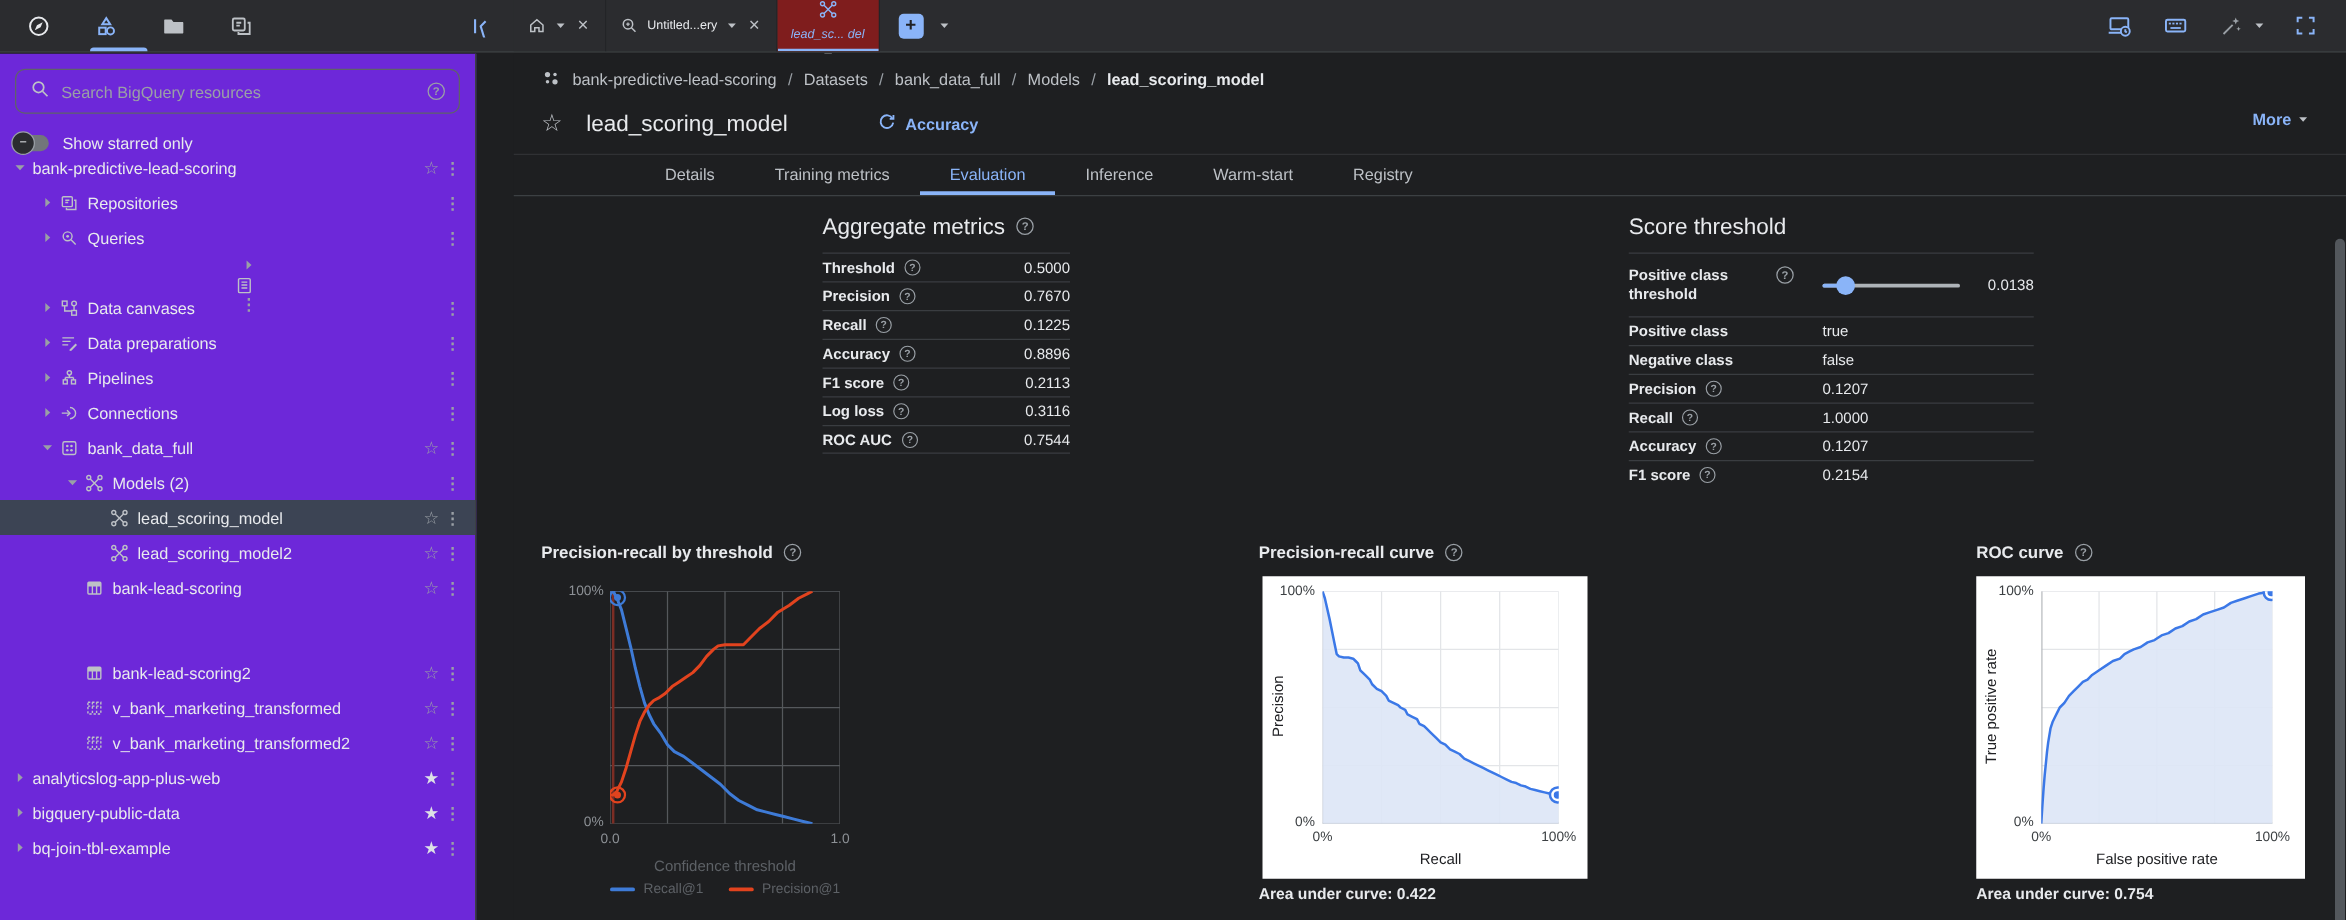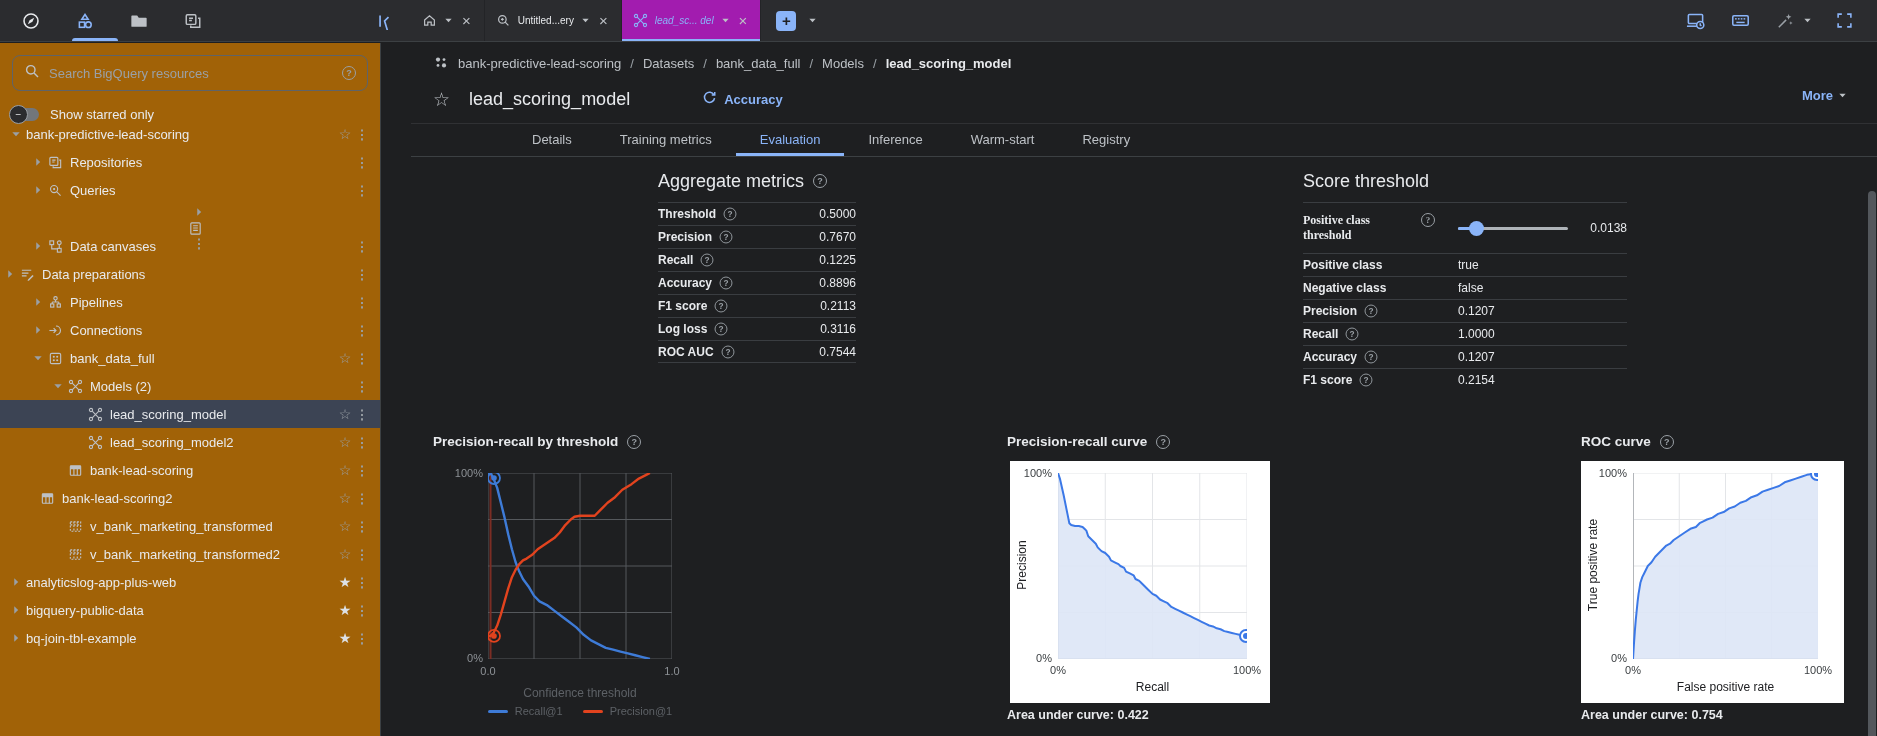--- a/index.html
+++ b/index.html
@@ -11,34 +11,34 @@
   .topbar { position:absolute; left:0; top:0; width:1877px; height:42px;
     background:#2b2c2f; border-bottom:1px solid #3c4043; display:flex; align-items:stretch; }
   .panel-icons { flex:0 0 411px; position:relative; display:flex; align-items:center; }
   .pico { display:inline-flex; align-items:center; justify-content:center; width:26px; height:26px; cursor:pointer; }
   .panel-underline { position:absolute; left:72px; bottom:0; width:46px; height:3px;
     background:#8ab4f8; border-radius:3px 3px 0 0; }
   .collapse-btn { position:absolute; right:14px; top:8px; }
   .etabs { display:flex; align-items:stretch; }
   .etab { display:flex; align-items:center; gap:7px; padding:0 11px; font-size:10px;
     color:#e8eaed; background:#2b2c2f; border-right:1px solid #232427; cursor:pointer; }
-  .etab.active { background:#a21caf; box-shadow:inset 0 -2px 0 #8ab4f8; }
+  .etab.active { background:#7f1d1d; box-shadow:inset 0 -2px 0 #8ab4f8;flex-direction:column; }
   .etab.active .etab-label { color:#8ab4f8; font-style:italic; }
   .etab-label { white-space:nowrap; }
   .tclose { color:#bdc1c6; font-size:15px; line-height:1; padding:1px 2px; cursor:pointer; }
   .tclose::before { content:"×"; }
   .plusbtn { width:20px; height:20px; border-radius:4px; background:#8ab4f8; color:#202124;
     font-size:15px; font-weight:bold; display:flex; align-items:center; justify-content:center;
     align-self:center; margin-left:15px; cursor:pointer; }
   .tab-caret { align-self:center; margin-left:12px; cursor:pointer; display:inline-flex; }
   .top-right { margin-left:auto; display:flex; align-items:center; gap:19px; padding-right:20px; }
   .top-right .g { display:flex; align-items:center; gap:5px; }
 
   
-  .sidebar { position:absolute; left:0; top:43px; width:381px; bottom:0; background:#a16207;
+  .sidebar { position:absolute; left:0; top:43px; width:381px; bottom:0; background:#6d28d9;
     border-right:1px solid #3c4043; }
   .search { position:absolute; left:12px; right:12px; top:12px; height:36px;
     border:1px solid #5f6368; border-radius:8px; display:flex; align-items:center;
     gap:9px; padding:0 11px; }
   .search input { flex:1; background:transparent; border:0; outline:0; color:#e8eaed; font-size:13px; }
   .search input::placeholder { color:#9aa0a6; }
   .helpc { display:inline-flex; width:14px; height:14px; border:1.2px solid #9aa0a6; border-radius:50%;
     color:#9aa0a6; font-size:9px; font-weight:bold; align-items:center; justify-content:center; flex:0 0 auto; }
   .helpc::before { content:"?"; }
   .starred { position:absolute; left:12px; top:58px; height:26px; display:flex; align-items:center; gap:11px; }
@@ -91,21 +91,21 @@
   .tbl .mrow:last-child { border-bottom:1px solid #3a3d41; }
   .mlabel { font-weight:bold; color:#e8eaed; }
   .mhelp { margin-left:7px; transform:scale(.92); }
   .mval { margin-left:auto; color:#e8eaed; }
   .score { position:absolute; left:892px; top:126px; width:324px; }
   .score .tbl { margin-top:9px; }
   .srow { display:flex; align-items:center; height:23px; border-top:1px solid #3a3d41; font-size:12px; }
   .srow .lcell { width:155px; display:flex; align-items:center; flex:0 0 auto; }
   .srow .vcell { color:#e8eaed; }
   .slider-row { height:51px; align-items:center; }
-  .slider-row .lcell { width:155px; align-items:flex-start;font-family:Liberation Serif, serif; }
+  .slider-row .lcell { width:155px; align-items:flex-start; }
   .slider-row .slabel { width:112px; font-weight:bold; line-height:15px; }
   .track-wrap { position:relative; width:110px; height:16px; flex:0 0 auto; }
   .track { position:absolute; left:0; right:0; top:7px; height:3px; background:#aeb3b8; border-radius:2px; }
   .track-active { position:absolute; left:0; top:7px; height:3px; width:13px; background:#8ab4f8; border-radius:2px; }
   .knob2 { position:absolute; left:6px; top:1px; width:15px; height:15px; border-radius:50%;
     background:#8ab4f8; cursor:pointer; }
   .sval { margin-left:auto; color:#e8eaed; font-size:12px; }
 
   
   .chart-title { position:absolute; display:flex; align-items:center; gap:9px; font-size:13.5px;
@@ -357,21 +357,21 @@
             <rect x="2" y="2" width="4" height="4"></rect>
             <circle cx="12" cy="4" r="2"></circle>
             <rect x="10" y="10" width="4" height="4"></rect>
             <path d="M4 6v4.5h5.5M12 6.2v3.4"></path>
           </svg>
         </span>
         <span class="tlabel">Data canvases</span>
         <span class="tstar"></span>
         <span class="tdots"></span>
       </div>
-      <div class="trow" style="">
+      <div class="trow" style="padding-left: 28px;">
         <span class="tcaret">
           <svg viewBox="0 0 16 16" width="14" height="14">
             <path d="M6 3.8l4.5 4.2L6 12.2z" fill="#9aa0a6"></path>
           </svg>
         </span>
         <span class="ticon">
           <svg viewBox="0 0 16 16" width="15" height="15" fill="none" stroke="#bdc1c6" stroke-width="1.2">
             <path d="M2 3.5h10M2 6.5h7M2 9.5h5"></path>
             <path d="M8.5 13.2l4.8-4.8 1.2 1.2-4.8 4.8-1.6.4z" fill="#bdc1c6" stroke="none"></path>
           </svg>
@@ -488,21 +488,21 @@
           <svg viewBox="0 0 16 16" width="15" height="15" fill="none" stroke="#bdc1c6" stroke-width="1.2">
             <rect x="2.5" y="3" width="11" height="10" rx="0.8"></rect>
             <rect x="2.5" y="3" width="11" height="3" fill="#bdc1c6" stroke="none"></rect>
             <path d="M2.5 6h11M6.3 6v7M9.9 6v7"></path>
           </svg>
         </span>
         <span class="tlabel">bank-lead-scoring</span>
         <span class="tstar outline"></span>
         <span class="tdots"></span>
       </div>
-      <div class="trow" style="padding-left: 40px;">
+      <div class="trow" style="padding-left: 68px; margin-top: 40px;">
         <span class="ticon">
           <svg viewBox="0 0 16 16" width="15" height="15" fill="none" stroke="#bdc1c6" stroke-width="1.2">
             <rect x="2.5" y="3" width="11" height="10" rx="0.8"></rect>
             <rect x="2.5" y="3" width="11" height="3" fill="#bdc1c6" stroke="none"></rect>
             <path d="M2.5 6h11M6.3 6v7M9.9 6v7"></path>
           </svg>
         </span>
         <span class="tlabel">bank-lead-scoring2</span>
         <span class="tstar outline"></span>
         <span class="tdots"></span>

